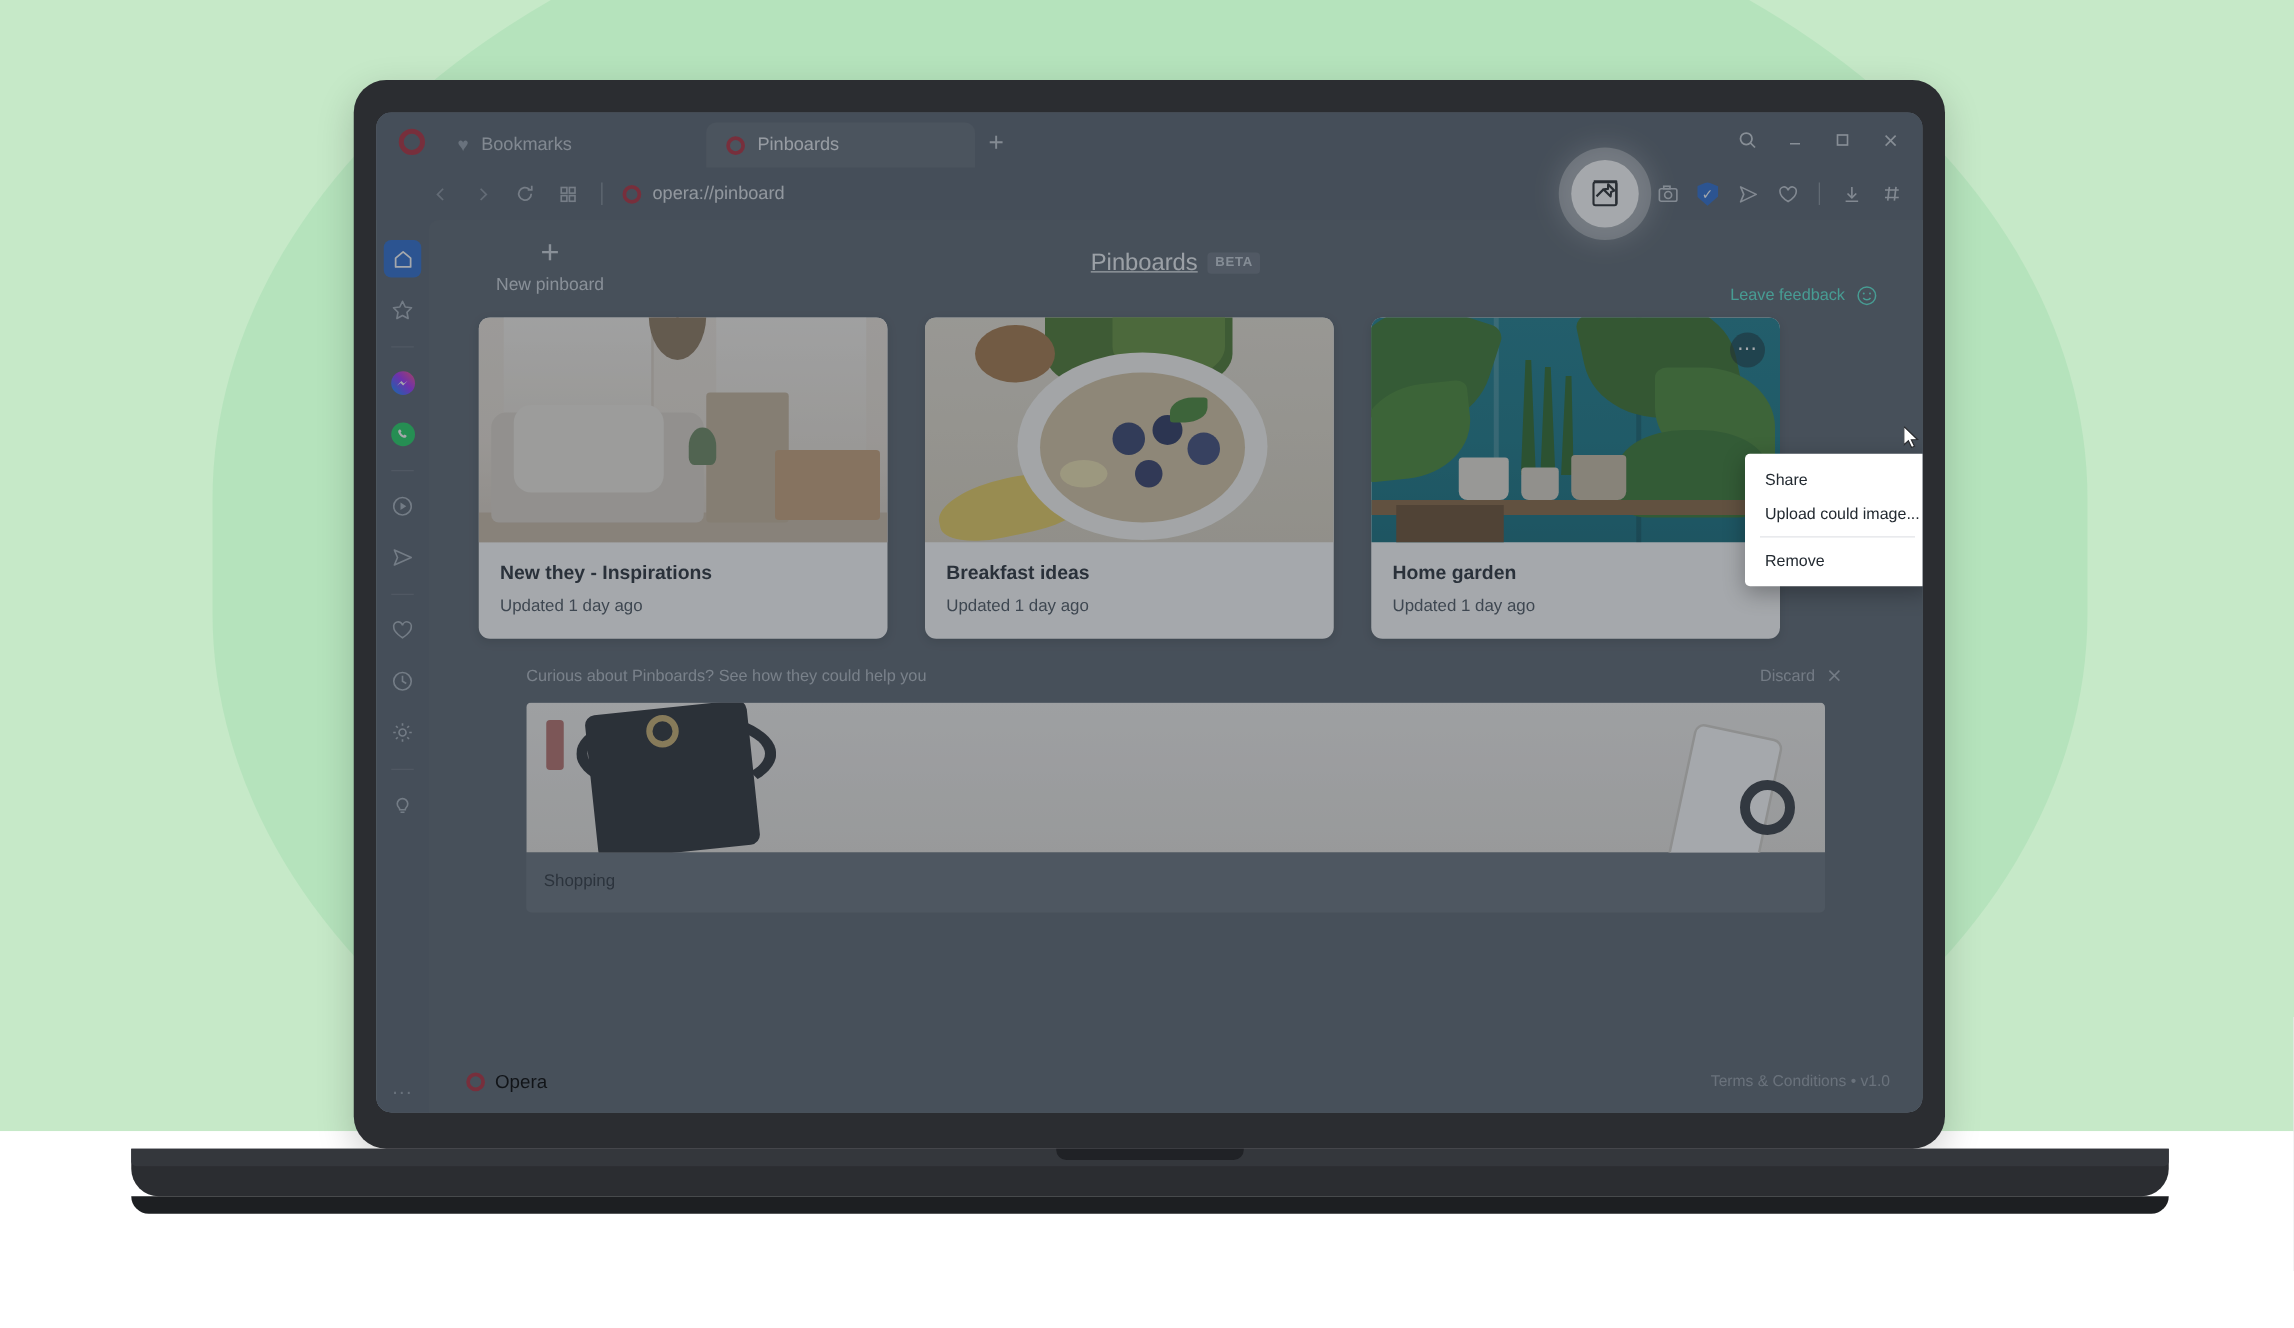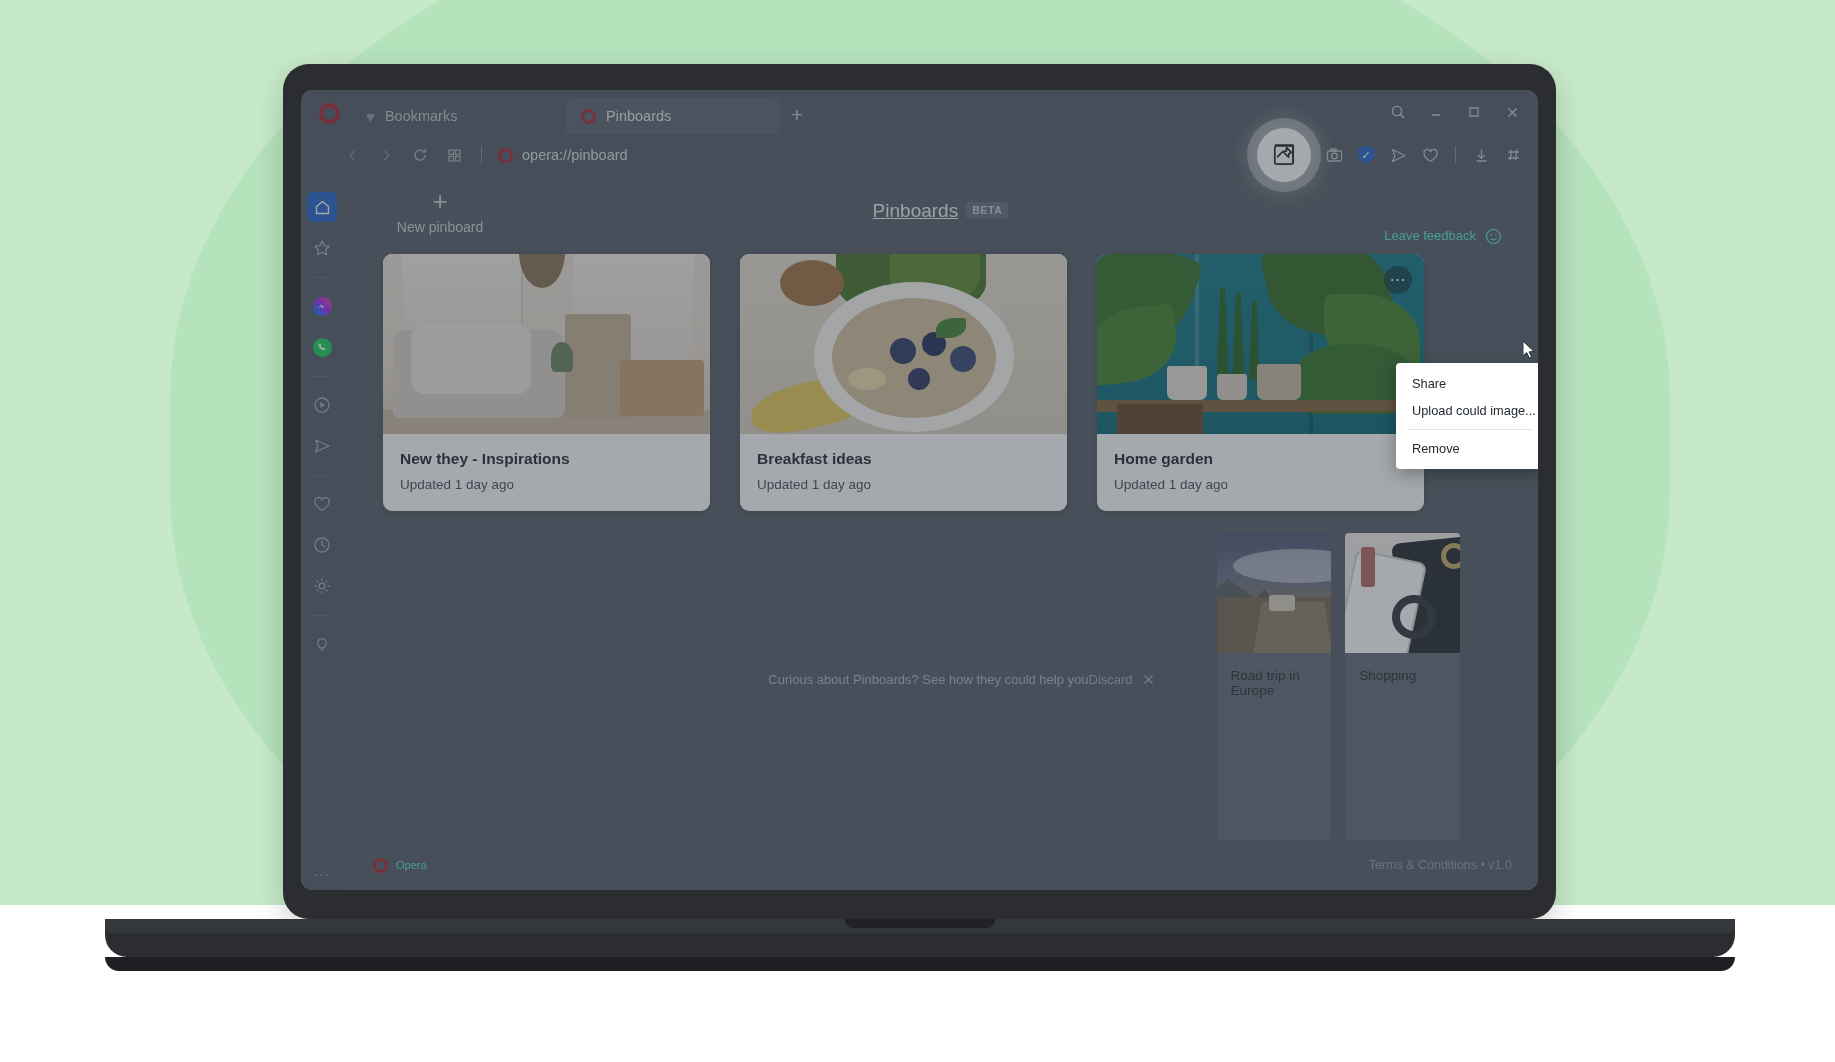--- a/index.html
+++ b/index.html
@@ -374,23 +374,22 @@
     width: 13px; height: 19px;
     z-index: 40;
     pointer-events: none;
   }
 
   
   .promo {
     margin-top: 22px;
     padding: 0 40px;
     flex: 1 1 auto;
-    display: flex; flex-direction: row;
+    display: flex; flex-direction: column;
     min-height: 0;
-    justify-content: flex-end;
   }
   .promo-head {
     display: flex; align-items: center; justify-content: space-between;
     font-size: 13px; color: #b4bcc5;
     padding: 0 24px 0 38px;
     margin-bottom: 14px;
   }
   .discard { display: flex; align-items: center; gap: 9px; color: #aab2bc; }
   .promo-cards {
     display: flex; gap: 14px;
@@ -406,21 +405,21 @@
   .pcard-lbl { padding: 15px 14px 18px; font-size: 13.5px; color: #2e363f; }
 
   
   .footer {
     display: flex; align-items: center; justify-content: space-between;
     padding: 0 26px 0 30px;
     height: 50px;
     flex: 0 0 auto;
     margin-top: auto;
   }
-  .brand { display: flex; align-items: center; gap: 8px; color: #5eead4; font-size: 11px; justify-content: flex-end; }
+  .brand { display: flex; align-items: center; gap: 8px; color: #000000; font-size: 15px; justify-content: flex-end; }
   .tc { color: #99a2ac; font-size: 12.5px; }
 
   
   .dim-overlay {
     position: absolute; inset: 0;
     background: rgba(40,48,57,0.42);
     z-index: 20;
     pointer-events: none;
   }
   svg { display: block; }
@@ -746,34 +745,20 @@
                   <span>
                     <svg width="13" height="13" viewBox="0 0 13 13" stroke="currentColor" stroke-width="1.2">
                         <line x1="2.5" y1="2.5" x2="10.5" y2="10.5"></line>
                         <line x1="10.5" y1="2.5" x2="2.5" y2="10.5"></line>
                       </svg>
                   </span>
                 </span>
               </div>
 
               <div class="promo-cards">
-                <div class="pcard">
-                  <div class="pcard-img">
-                    <div class="scene road">
-                      <div class="cloud1"></div>
-                        <div class="cloud2"></div>
-                      <div class="mtn"></div>
-                        <div class="mtn2"></div>
-                      <div class="ground"></div>
-                        <div class="track"></div>
-                        <div class="van"></div>
-                    </div>
-                  </div>
-                  <div class="pcard-lbl">Road trip in Europe</div>
-                </div>
 
                 <div class="pcard">
                   <div class="pcard-img">
                     <div class="scene shop">
                       <div class="strap"></div>
                         <div class="bag"></div>
                       <div class="phone"></div>
                         <div class="watch"></div>
                       <div class="lip"></div>
                         <div class="ring"></div>

